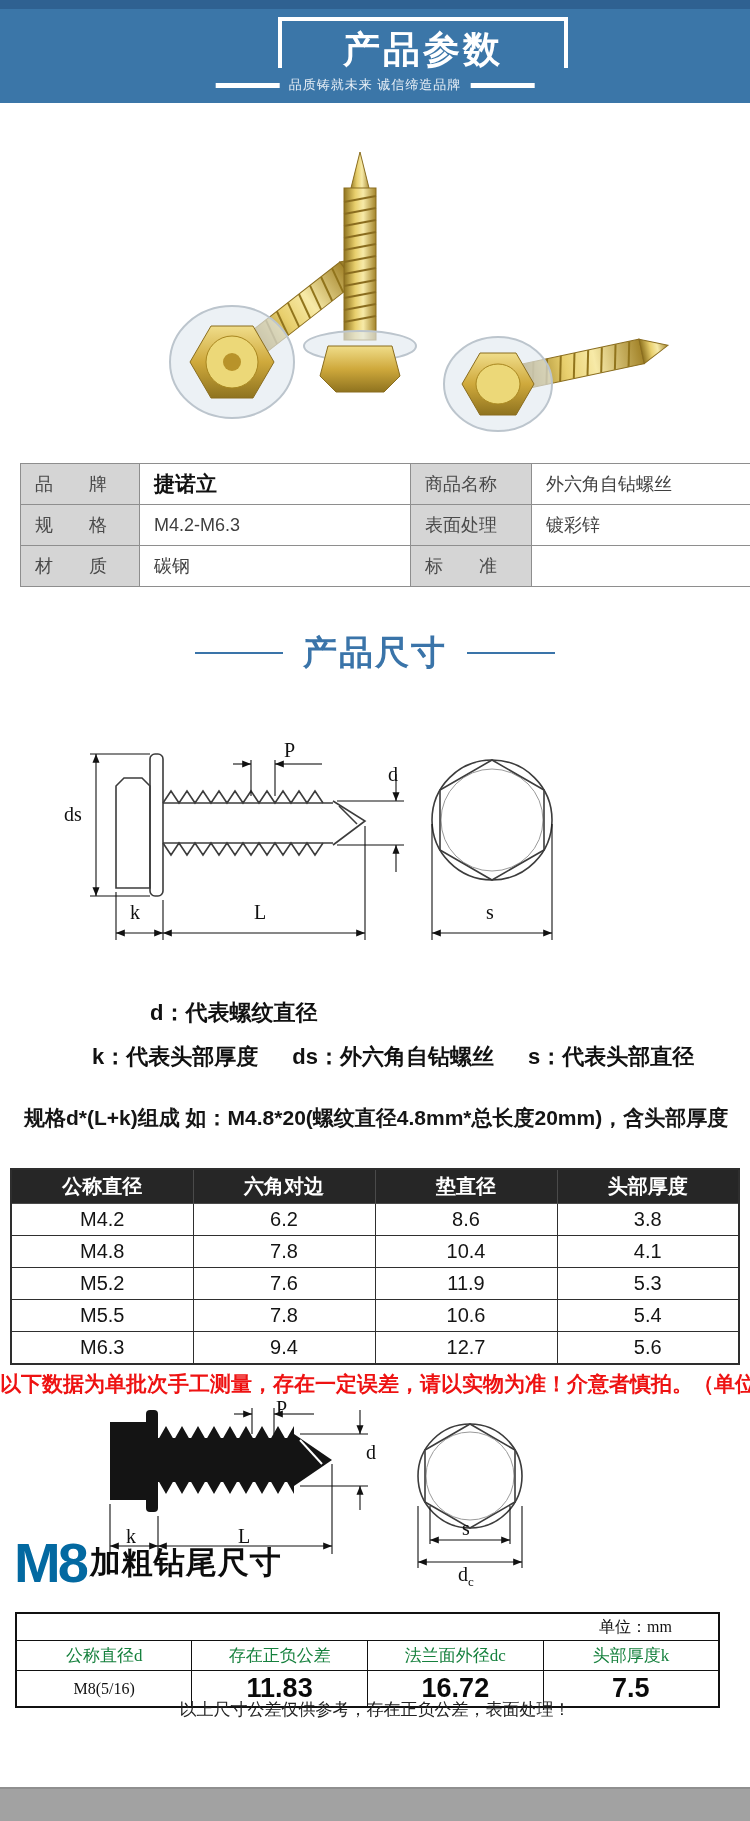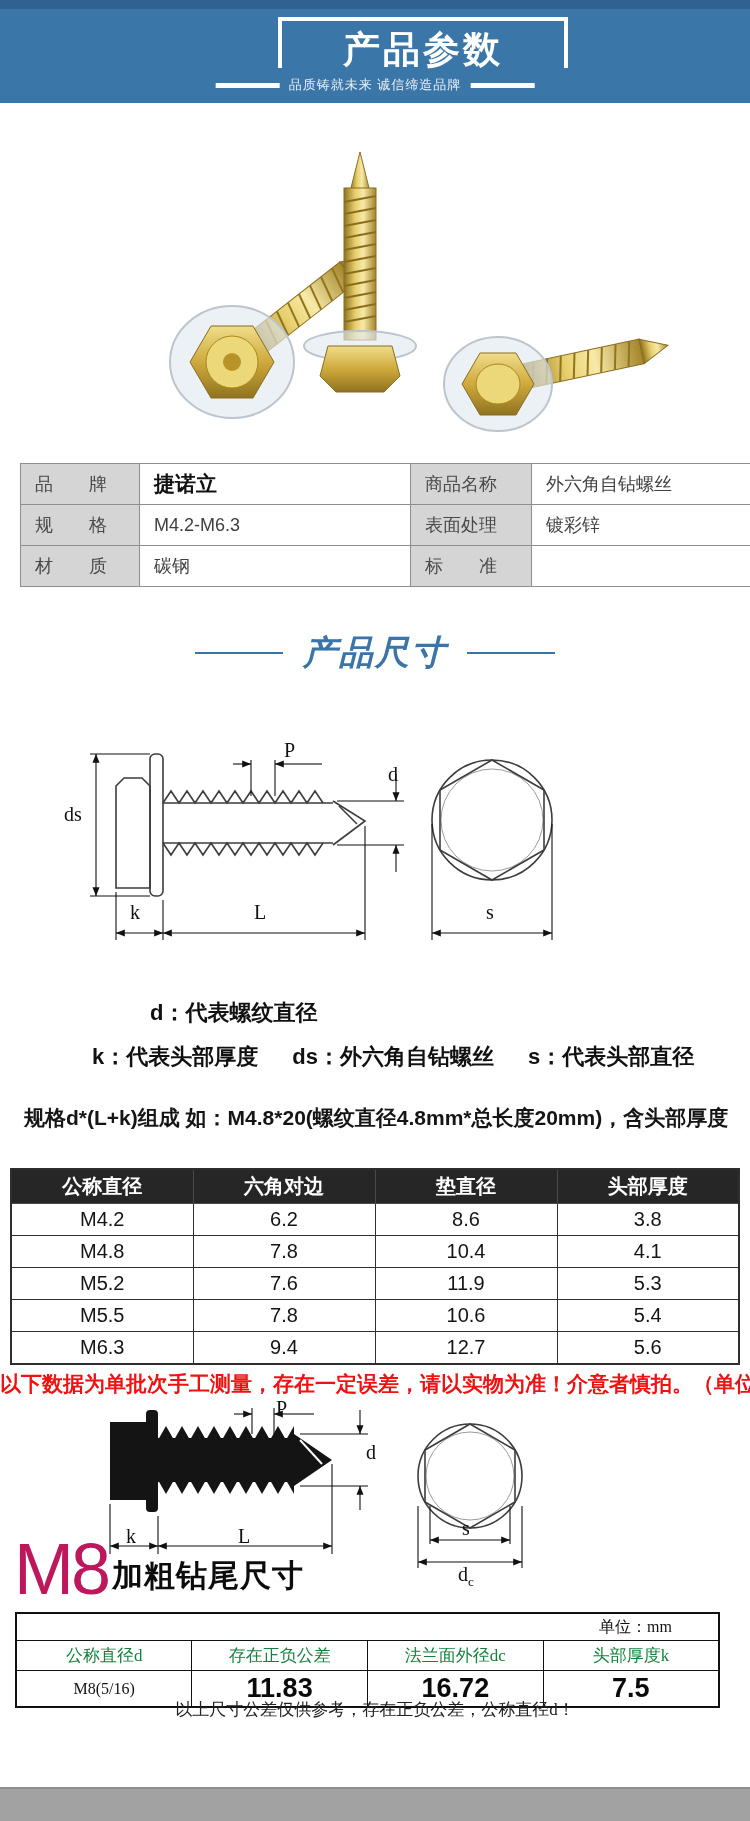--- a/index.html
+++ b/index.html
@@ -20,21 +20,21 @@
   .photo{position:absolute;top:100px;left:0;}
 
   
   .info-table{position:absolute;top:463px;left:20px;width:710px;border-collapse:collapse;table-layout:fixed;}
   .info-table td{border:1px solid #8e8e8e;height:40px;font-size:18px;padding:0 0 0 14px;color:#3f3f3f;}
   .info-table td.lbl{background:#d5d5d5;color:#4a4a4a;}
   .info-table td.brand{font-size:21px;font-weight:700;color:#111;}
   .w-lbl1{width:104px;} .w-val1{width:256px;} .w-lbl2{width:106px;} .w-val2{width:244px;}
 
   
-  .sec-title{position:absolute;top:630px;left:0;width:750px;display:flex;align-items:center;justify-content:center;gap:20px;font-style:italic;}
+  .sec-title{position:absolute;top:630px;left:0;width:750px;display:flex;align-items:center;justify-content:center;gap:20px;}
   .sec-line{width:88px;height:2px;background:#3a74a9;}
   .sec-text{font-size:34px;font-weight:700;color:#3a74a9;letter-spacing:2px;}
 
   
   .draw1{position:absolute;top:718px;left:0;width:750px;height:240px;}
   .draw2{position:absolute;top:1398px;left:0;width:750px;height:200px;}
   .ln{fill:none;stroke:#3c3c3c;stroke-width:1.6;}
   .ln2{fill:none;stroke:#9a9a9a;stroke-width:1;}
   .dim{fill:none;stroke:#111;stroke-width:1.1;}
   .dlab{position:absolute;font-family:"Liberation Serif","DejaVu Serif",serif;font-size:20px;color:#111;line-height:1;}
@@ -46,21 +46,21 @@
   .spec-note{position:absolute;top:1104px;left:24px;font-size:21px;font-weight:600;color:#151515;white-space:nowrap;}
   .warning{position:absolute;top:1370px;left:0;width:750px;text-align:center;font-size:21px;font-weight:700;color:#ee1212;white-space:nowrap;}
 
   
   .size-table{position:absolute;top:1168px;left:10px;width:730px;border-collapse:collapse;table-layout:fixed;border:2px solid #2e2e2e;}
   .size-table th{background:#262626;color:#fff;font-size:20px;font-weight:600;height:31px;border:1px solid #4a4a4a;}
   .size-table td{border:1px solid #2f2f2f;height:29px;text-align:center;font-size:20px;color:#141414;}
 
   
   .m8-head{position:absolute;top:1540px;left:14px;display:flex;align-items:flex-end;}
-  .m8-big{font-size:72px;font-weight:400;line-height:0.82;letter-spacing:-3px;color:#be185d;}
+  .m8-big{font-size:56px;font-weight:700;line-height:0.82;letter-spacing:-3px;color:#0369a1;}
   .m8-rest{font-size:31px;font-weight:700;color:#0c0c0c;margin:0 0 2px 4px;letter-spacing:1px;}
 
   
   .m8-table{position:absolute;top:1612px;left:15px;width:705px;border-collapse:collapse;table-layout:fixed;border:2px solid #111;}
   .m8-table td,.m8-table th{border:1px solid #111;text-align:center;}
   .m8-unit{height:24px;text-align:right !important;padding-right:46px;font-family:"Liberation Serif","DejaVu Serif",serif;font-size:16px;color:#111;}
   .m8-th{height:27px;font-family:"Liberation Serif","DejaVu Serif",serif;font-size:17px;font-weight:400;color:#15803d;}
   .m8-spec{height:33px;font-family:"Liberation Serif","DejaVu Serif",serif;font-size:16px;color:#111;border-radius:8px;}
   .m8-num{height:33px;font-size:27px;font-weight:700;color:#0a0a0a;}
   .mc1{width:29%;} .mc2{width:23%;} .mc3{width:23%;} .mc4{width:25%;}
@@ -357,17 +357,17 @@
     </tr>
     <tr>
       <td class="m8-spec">M8(5/16)</td>
       <td class="m8-num">11.83</td>
       <td class="m8-num">16.72</td>
       <td class="m8-num">7.5</td>
     </tr>
   </tbody>
     </table>
 
-  <div class="footer-note">以上尺寸公差仅供参考，存在正负公差，公称直径d！</div>
+  <div class="footer-note">以上尺寸公差仅供参考，存在正负公差，表面处理！</div>
 
   <div class="footer-bar"></div>
 
 </div>
 
 </body></html>

